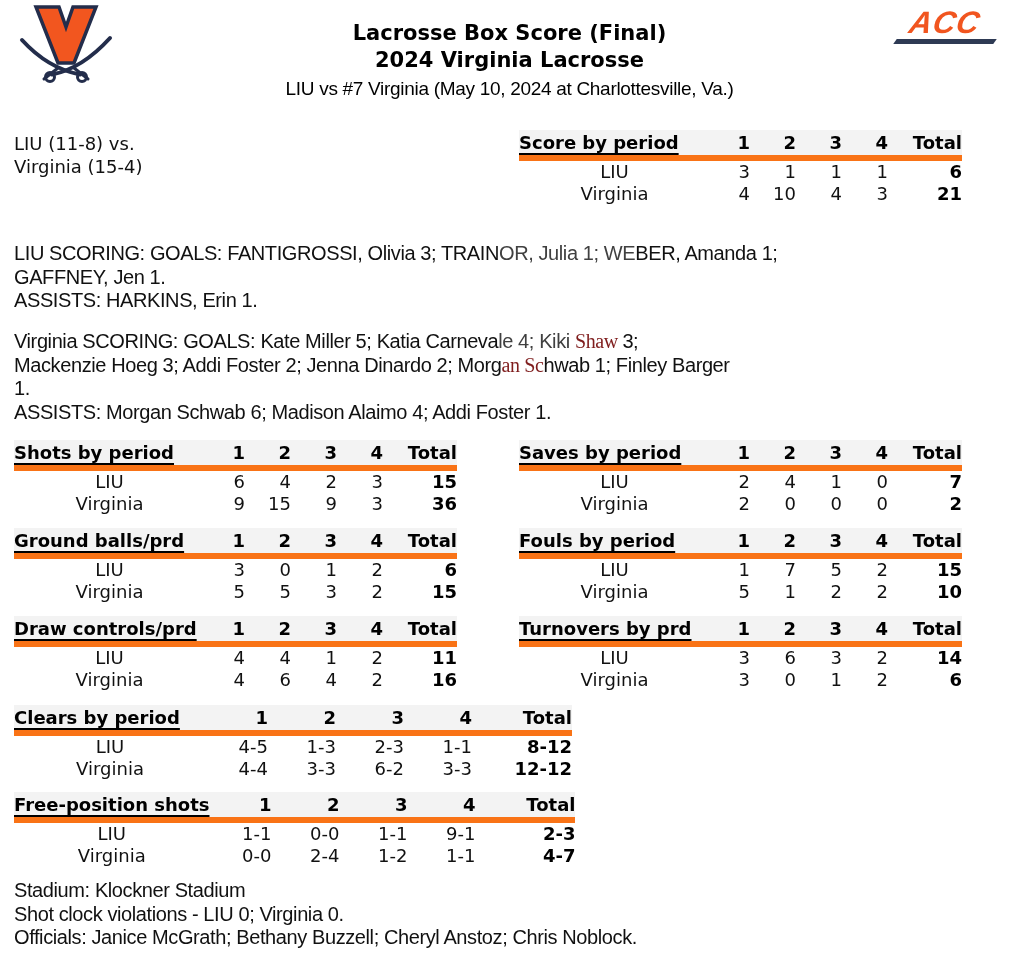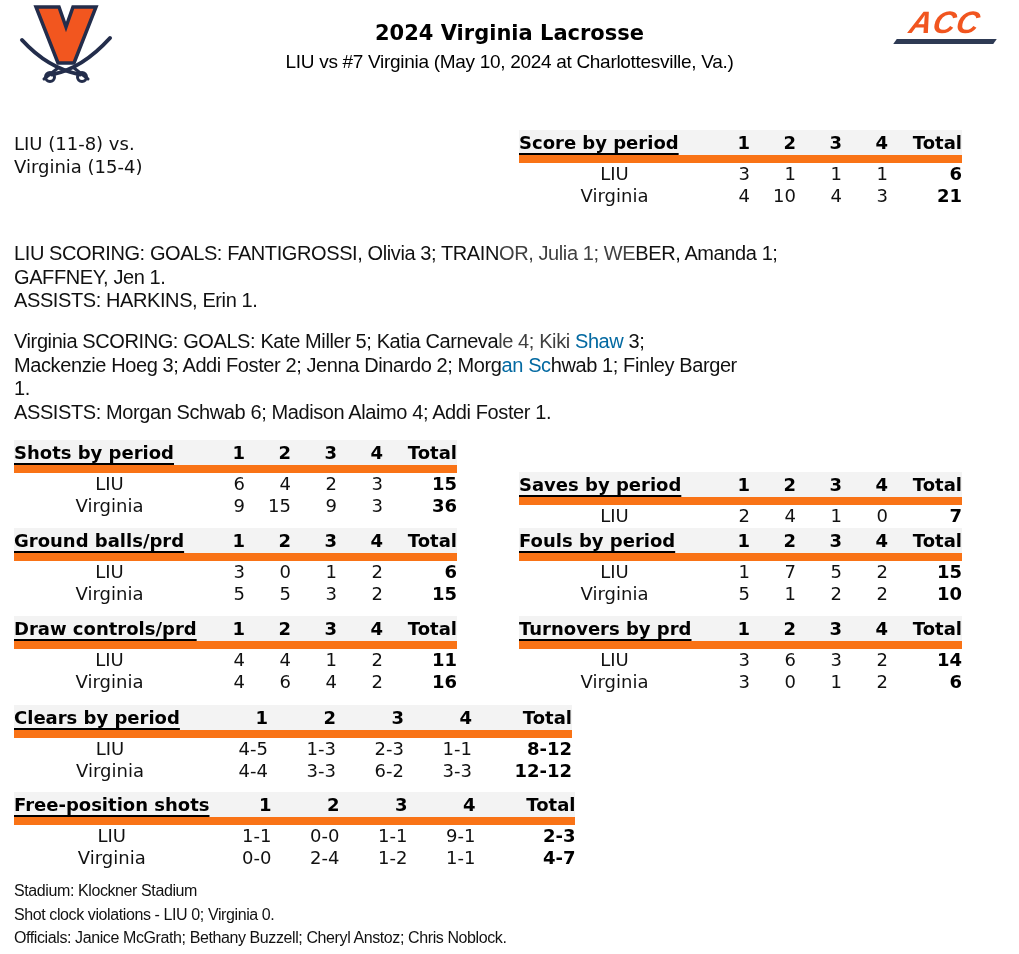--- a/index.html
+++ b/index.html
@@ -18,42 +18,42 @@
                 letter-spacing:1px;transform:skewX(-12deg);}
   .acclogo .bar{height:5px;background:#2E3A54;margin-top:1px;transform:skewX(-35deg);}
 
   
   .info{position:absolute;left:14px;top:132px;font-size:18px;line-height:23px;}
   .scoring{position:absolute;left:14px;font-family:"Liberation Sans",sans-serif;
            font-size:20px;line-height:23.5px;letter-spacing:-0.4px;}
   #liu-scoring{top:242px;}
   #va-scoring{top:330px;}
   .f1{color:#404040;}
-  .f2{color:#0369a1;}
+  .f2{color:#7f1d1d;font-family:Liberation Serif, serif;}
   .footer{position:absolute;left:14px;top:879px;font-family:"Liberation Sans",sans-serif;
-          font-size:16px;line-height:23.5px;letter-spacing:-0.4px;}
+          font-size:20px;line-height:23.5px;letter-spacing:-0.4px;}
 
   
   .tbl{position:absolute;}
   table.stat{border-collapse:collapse;table-layout:fixed;font-family:"DejaVu Sans",sans-serif;
              font-size:18px;color:#111;}
   table.stat th,table.stat td{padding:0;white-space:nowrap;}
-  table.stat thead th{font-weight:bold;background:#f3f3f3;border-bottom:8px solid #f97316;
+  table.stat thead th{font-weight:bold;background:#f3f3f3;border-bottom:6px solid #f97316;
                       line-height:24px;height:25px;vertical-align:bottom;color:#000;}
   table.stat thead th.lbl{text-align:left;text-decoration:underline;
                           text-decoration-thickness:2px;text-underline-offset:4px;}
   table.stat thead th.num{text-align:right;}
   table.stat td{line-height:22px;height:22px;}
   table.stat td.team{text-align:center;}
   table.stat td.num{text-align:right;}
   table.stat td.total{font-weight:bold;color:#000;}
 
   #score-tbl{left:519px;top:130px;}
   #shots-tbl{left:14px;top:440px;}
-  #saves-tbl{left:519px;top:440px;margin-top:32px;}
+  #saves-tbl{left:519px;top:440px;}
   #ground-tbl{left:14px;top:528px;}
   #fouls-tbl{left:519px;top:528px;}
   #draw-tbl{left:14px;top:616px;}
   #turnovers-tbl{left:519px;top:616px;}
   #clears-tbl{left:14px;top:705px;}
   #freepos-tbl{left:14px;top:792px;}
 </style>
 </head>
 <body>
 
@@ -63,20 +63,21 @@
     <path d="M8,36 C28,58 48,67 66,70.5" fill="none" stroke="#232D4B" stroke-width="4" stroke-linecap="round"></path>
     <path d="M96,34 C76,56 56,67 38,70.5" fill="none" stroke="#232D4B" stroke-width="4" stroke-linecap="round"></path>
     <path d="M60,64 L74,75" fill="none" stroke="#232D4B" stroke-width="3" stroke-linecap="round"></path>
     <path d="M44,64 L30,75" fill="none" stroke="#232D4B" stroke-width="3" stroke-linecap="round"></path>
     <circle cx="68" cy="73" r="4.5" fill="none" stroke="#232D4B" stroke-width="3"></circle>
     <circle cx="36" cy="73" r="4.5" fill="none" stroke="#232D4B" stroke-width="3"></circle>
     <path d="M22,3 L45,3 L52,23 L59,3 L82,3 L60,59 L44,59 Z" fill="#F2561F" stroke="#232D4B" stroke-width="3.5" stroke-linejoin="miter"></path>
   </svg>
 
   <div class="titles">
+    <div class="t">Lacrosse Box Score (Final)</div>
     <div class="t">2024 Virginia Lacrosse</div>
     <div class="sub">LIU vs #7 Virginia (May 10, 2024 at Charlottesville, Va.)</div>
   </div>
 
   <div class="acclogo">
     <span class="txt">ACC</span>
     <div class="bar"></div>
   </div>
 
   <div class="info">

